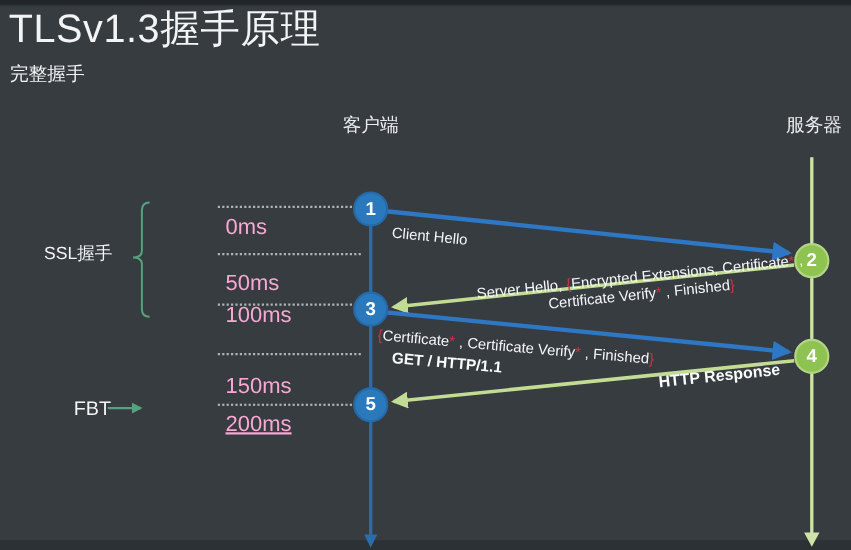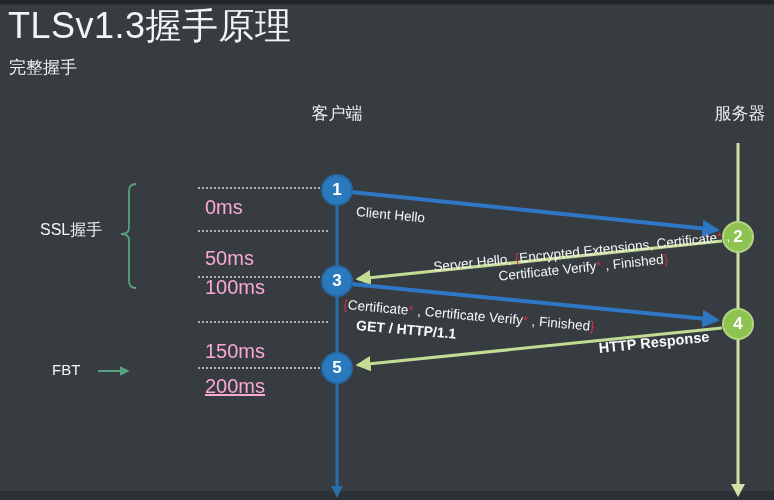--- a/index.html
+++ b/index.html
@@ -26,21 +26,21 @@
   .step-green{background:#8ec351;border:2px solid #b4d584;}
   .msg{font-size:13.5px;color:#f5f6f7;white-space:nowrap;}
   .msg .red{color:#cc3344;}
   .msg-bold{font-size:14px;font-weight:bold;color:#fafbfb;white-space:nowrap;}
   #server-msg{left:415px;top:244px;width:335px;text-align:center;transform:rotate(-5.9deg);line-height:16px;}
   #client-hello-label{left:357px;top:204px;transform:rotate(5.5deg);transform-origin:left top;}
   #client-finished-label{left:344px;top:297px;transform:rotate(5deg);transform-origin:left top;}
   #get-label{left:357px;top:317px;transform:rotate(5deg);transform-origin:left top;}
   #http-response-label{left:598px;top:340px;transform:rotate(-5.9deg);transform-origin:left top;font-size:14.5px;}
   #ssl-label{left:40px;top:220px;width:72px;font-size:16px;text-align:left;}
-  #fbt-label{left:52px;top:361px;font-size:15px;}
+  #fbt-label{left:67px;top:361px;font-size:18px;}
   #watermark{
     left:674px;top:462px;font-size:25px;font-weight:bold;font-style:italic;
     letter-spacing:3px;color:rgba(0,0,0,0.28);
   }
   svg{position:absolute;left:0;top:0;pointer-events:none;}
 </style>
 </head>
 <body>
 
 <div id="canvas">

